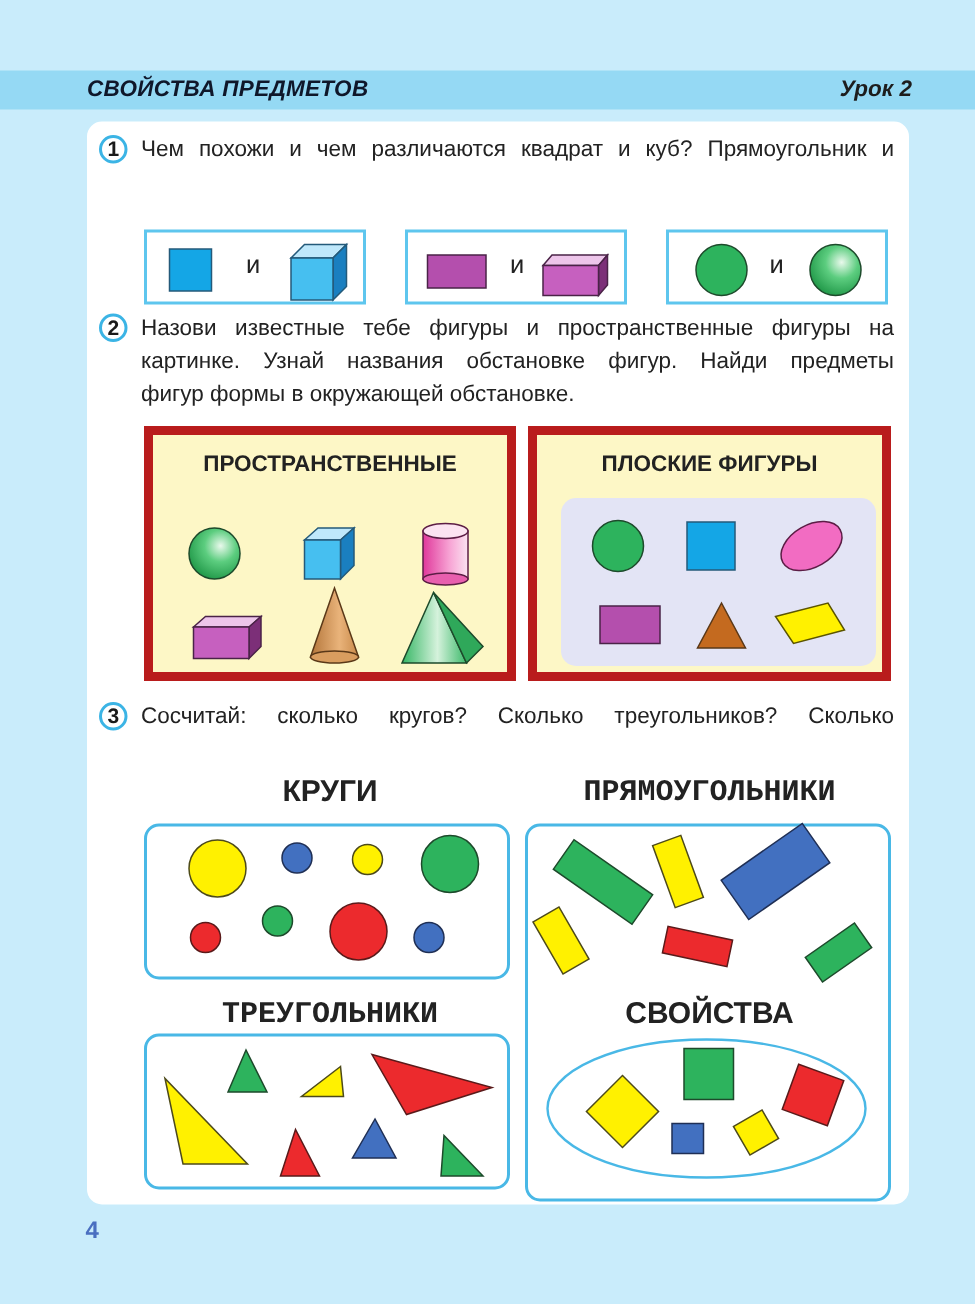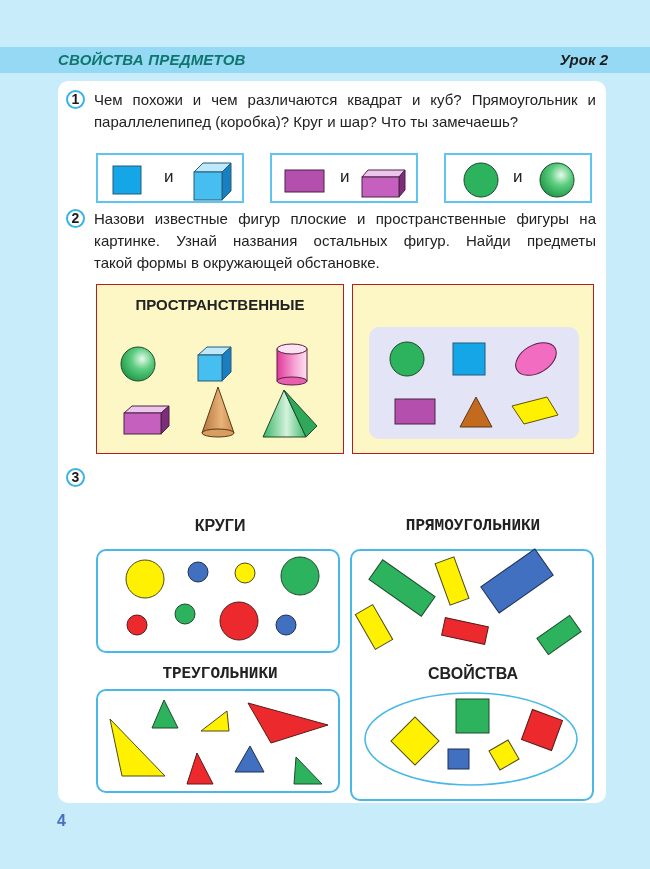--- a/index.html
+++ b/index.html
@@ -1,50 +1,49 @@
 <!DOCTYPE html>
 <html><head>
 <meta charset="utf-8">
 <style>
   html,body{margin:0;padding:0;}
   body{width:650px;height:869px;background:#c9ecfb;position:relative;overflow:hidden;font-family:"Liberation Sans",sans-serif;color:#1a1a1a;}
   .header{position:absolute;left:0;top:47px;width:650px;height:26px;background:#95d9f4;}
-  .header .title{position:absolute;left:58px;top:4px;font-weight:bold;font-style:italic;font-size:15px;letter-spacing:0.2px;color:#0f766e;}
+  .header .title{position:absolute;left:58px;top:4px;font-weight:bold;font-style:italic;font-size:15px;letter-spacing:0.2px;color:#0f172a;}
   .header .lesson{position:absolute;right:42px;top:4px;font-weight:bold;font-style:italic;font-size:15px;color:#1d1d1d;text-align:center;}
   .card{position:absolute;left:58px;top:81px;width:548px;height:722px;background:#fff;border-radius:10px;}
   .task{position:absolute;left:8px;width:530px;}
   .num{position:absolute;left:0;top:1px;width:19px;height:19px;border:2px solid #3bb4e5;border-radius:50%;box-sizing:border-box;font-weight:bold;font-size:14px;line-height:15px;text-align:center;background:#fff;}
   .qtext{position:absolute;left:28px;top:0;width:502px;font-size:15px;line-height:22px;text-align:justify;text-align-last:justify;color:#222;}
   .qtext span{display:block;}
   .qtext span.last{text-align-last:left;}
   .pairbox{position:absolute;top:64px;height:50px;border:2px solid #5ec6ee;box-sizing:border-box;background:#fff;}
   .pairbox .i{position:absolute;top:12px;font-size:17px;color:#222;}
-  .panel{position:absolute;top:203px;height:170px;background:#fdf7c6;border:1px solid #b91c1c;box-sizing:border-box;}
+  .panel{position:absolute;top:203px;height:170px;background:#fdf7c6;border:6px solid #b91c1c;box-sizing:border-box;}
   .panel .ptitle{position:absolute;left:0;width:100%;text-align:center;font-weight:bold;font-size:15px;line-height:23px;color:#222;}
   .inner{position:absolute;left:16px;top:42px;width:210px;height:112px;background:#e3e4f5;border-radius:10px;}
-  .heading{position:absolute;font-weight:bold;font-size:16px;text-align:center;color:#222;}
+  .heading{position:absolute;font-weight:bold;font-size:20px;text-align:center;color:#222;}
   .cbox{position:absolute;border:2px solid #49b8e6;border-radius:10px;box-sizing:border-box;background:#fff;}
   svg{position:absolute;left:0;top:0;overflow:visible;}
   .pagenum{position:absolute;left:57px;top:812px;font-weight:bold;font-size:16px;color:#4a6fc0;}
 </style>
 </head>
 <body>
 
 <div class="header">
   <div class="title">СВОЙСТВА ПРЕДМЕТОВ</div>
   <div class="lesson">Урок 2</div>
 </div>
 
 <div class="card">
 
   <div class="task" style="top:8px;height:120px;">
     <div class="num">1</div>
     <div class="qtext">
       <span>Чем похожи и чем различаются квадрат и куб? Прямоугольник и</span>
-      <span class="last">параллелепипед (коробка)? Круг и шар? Что ты замечаешь?</span>
     </div>
 
     <div class="pairbox" style="left:30px;width:148px;">
       <svg width="148" height="50">
         <rect x="15" y="11" width="28" height="28" fill="#14a6e6" stroke="#245a7a" stroke-width="1"></rect>
         <polygon points="96,17 105,8 133,8 124,17" fill="#bfe8fb" stroke="#245a7a" stroke-width="1"></polygon>
         <polygon points="124,17 133,8 133,36 124,45" fill="#1a7fc0" stroke="#245a7a" stroke-width="1"></polygon>
         <rect x="96" y="17" width="28" height="28" fill="#46bff0" stroke="#245a7a" stroke-width="1"></rect>
       </svg>
       <span class="i" style="left:66px;">и</span>
@@ -73,23 +72,23 @@
         <circle cx="35" cy="25" r="17" fill="#2db35d" stroke="#1d4a2b" stroke-width="1"></circle>
         <circle cx="111" cy="25" r="17" fill="url(#sph1)" stroke="#1d4a2b" stroke-width="1"></circle>
       </svg>
       <span class="i" style="left:67px;">и</span>
     </div>
   </div>
 
   <div class="task" style="top:127px;height:80px;">
     <div class="num">2</div>
     <div class="qtext">
-      <span>Назови известные фигур плоские и пространственные фигуры на</span>
-      <span>картинке. Узнай названия остальных фигур. Найди предметы</span>
-      <span class="last">такой формы в окружающей обстановке.</span>
+      <span>Назови известные тебе фигуры и пространственные фигуры на</span>
+      <span>картинке. Узнай названия обстановке фигур. Найди предметы</span>
+      <span class="last">фигур формы в окружающей обстановке.</span>
     </div>
   </div>
 
   <div class="panel" style="left:38px;width:248px;">
     <div class="ptitle" style="top:8px;">
       <div>ПРОСТРАНСТВЕННЫЕ</div>
     </div>
     <svg width="248" height="170">
       <defs>
         <radialGradient id="sph2" cx="0.62" cy="0.35" r="0.7">
@@ -130,35 +129,37 @@
 
       <polygon points="121,102 105,148 137,148" fill="url(#cone)" stroke="#5a3818" stroke-width="1"></polygon>
       <ellipse cx="121" cy="148" rx="16" ry="4" fill="#d99d5f" stroke="#5a3818" stroke-width="1"></ellipse>
 
       <polygon points="187,105 166,152 209,152" fill="url(#pyr)" stroke="#1d4a2b" stroke-width="1"></polygon>
       <polygon points="187,105 209,152 220,141" fill="#2fa85a" stroke="#1d4a2b" stroke-width="1"></polygon>
     </svg>
   </div>
 
   <div class="panel" style="left:294px;width:242px;">
+    <div class="ptitle" style="top:8px;">ПЛОСКИЕ ФИГУРЫ</div>
     <div class="inner">
       <svg width="210" height="112">
         <circle cx="38" cy="32" r="17" fill="#2db35d" stroke="#1d4a2b" stroke-width="1"></circle>
         <rect x="84" y="16" width="32" height="32" fill="#14a6e6" stroke="#245a7a" stroke-width="1"></rect>
         <ellipse cx="167" cy="32" rx="22" ry="14" transform="rotate(-30 167 32)" fill="#f26cc2" stroke="#5c1d45" stroke-width="1"></ellipse>
         <rect x="26" y="72" width="40" height="25" fill="#b44fad" stroke="#4a2347" stroke-width="1"></rect>
         <polygon points="107,70 91,100 123,100" fill="#c46a1f" stroke="#5a3818" stroke-width="1"></polygon>
         <polygon points="143,79 178,70 189,88 155,97" fill="#fff100" stroke="#5b5400" stroke-width="1"></polygon>
       </svg>
     </div>
   </div>
 
   <div class="task" style="top:386px;height:60px;">
     <div class="num">3</div>
     <div class="qtext">
+      <span>Сосчитай: сколько кругов? Сколько треугольников? Сколько</span>
     </div>
   </div>
 
   <div class="heading" style="left:38px;width:248px;top:436px;">КРУГИ</div>
   <div class="heading" style="left:292px;width:246px;top:436px;font-family:Liberation Mono, monospace;">ПРЯМОУГОЛЬНИКИ</div>
 
   <div class="cbox" style="left:38px;top:468px;width:244px;height:104px;">
     <svg width="244" height="104">
       <circle cx="47" cy="28" r="19" fill="#fff100" stroke="#4d4a1a" stroke-width="1"></circle>
       <circle cx="100" cy="21" r="10" fill="#4270c0" stroke="#1f2f55" stroke-width="1"></circle>

